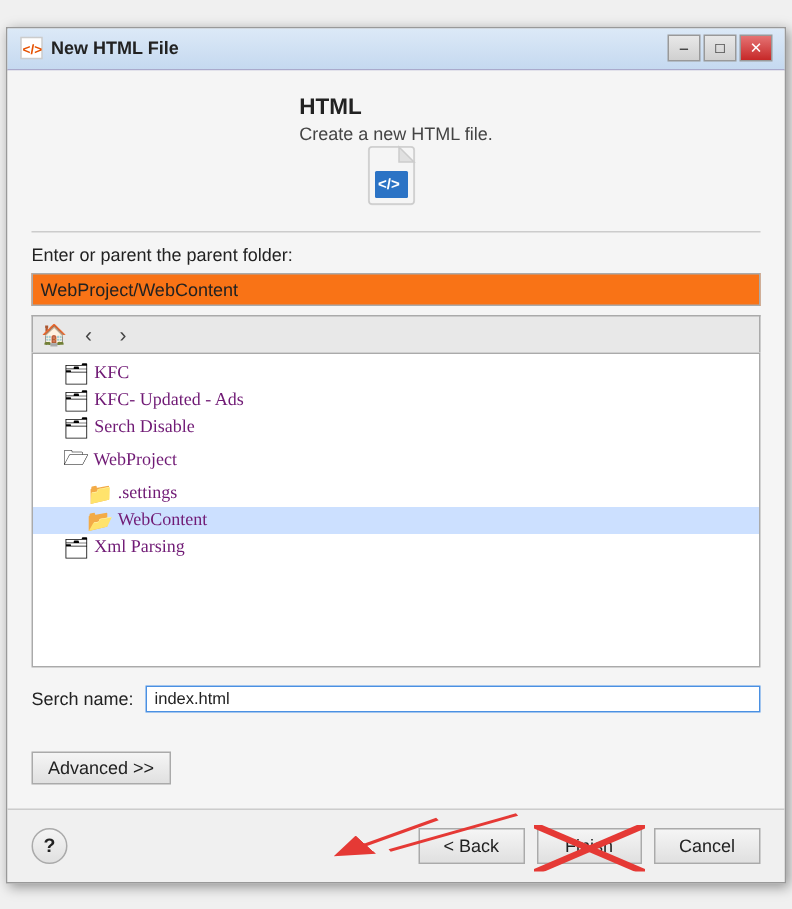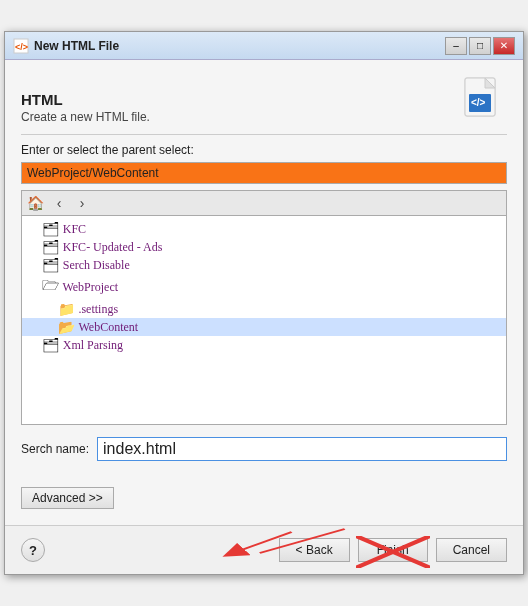--- a/index.html
+++ b/index.html
@@ -58,22 +58,23 @@
       background: linear-gradient(to bottom, #e57373, #c62828);
       color: white;
     }
     .content {
       padding: 16px;
       background: #f5f5f5;
     }
     .html-header {
       display: flex;
       justify-content: space-between;
-      align-items: flex-end;
+      align-items: center;
       margin-bottom: 10px;
+      flex-direction: column;
     }
     .html-title {
       font-size: 15px;
       font-weight: bold;
       color: #222;
     }
     .html-subtitle {
       font-size: 12px;
       color: #444;
       margin-top: 2px;
@@ -167,21 +168,21 @@
     }
     .file-label {
       font-size: 12px;
       color: #222;
       white-space: nowrap;
     }
     .file-input {
       flex: 1;
       padding: 2px 5px;
       border: 1px solid #4a90e2;
-      font-size: 16px;
+      font-size: 11px;
       color: #222;
       outline: none;
     }
     .advanced-btn {
       margin-top: 26px;
       padding: 3px 10px;
       background: linear-gradient(to bottom, #f5f5f5, #e0e0e0);
       border: 1px solid #aaa;
       font-size: 12px;
       cursor: pointer;
@@ -284,21 +285,21 @@
 
           <rect x="10" y="18" width="22" height="18" rx="1" fill="#1565c0" opacity="0.9"></rect>
           <text x="12" y="30" font-size="10" fill="white" font-weight="bold">&lt;/&gt;</text>
         </svg>
       </div>
     </div>
 
     <hr class="divider">
 
     
-    <div class="label">Enter or select the parent select:</div>
+    <div class="label">Enter or parent the parent folder:</div>
     <input type="text" class="folder-input" value="WebProject/WebContent" style="">
 
     
     <div class="tree-toolbar">
       <button class="tree-toolbar-btn" title="Home">🏠</button>
       <button class="tree-toolbar-btn" title="Back">‹</button>
       <button class="tree-toolbar-btn" title="Forward">›</button>
     </div>
 
     

